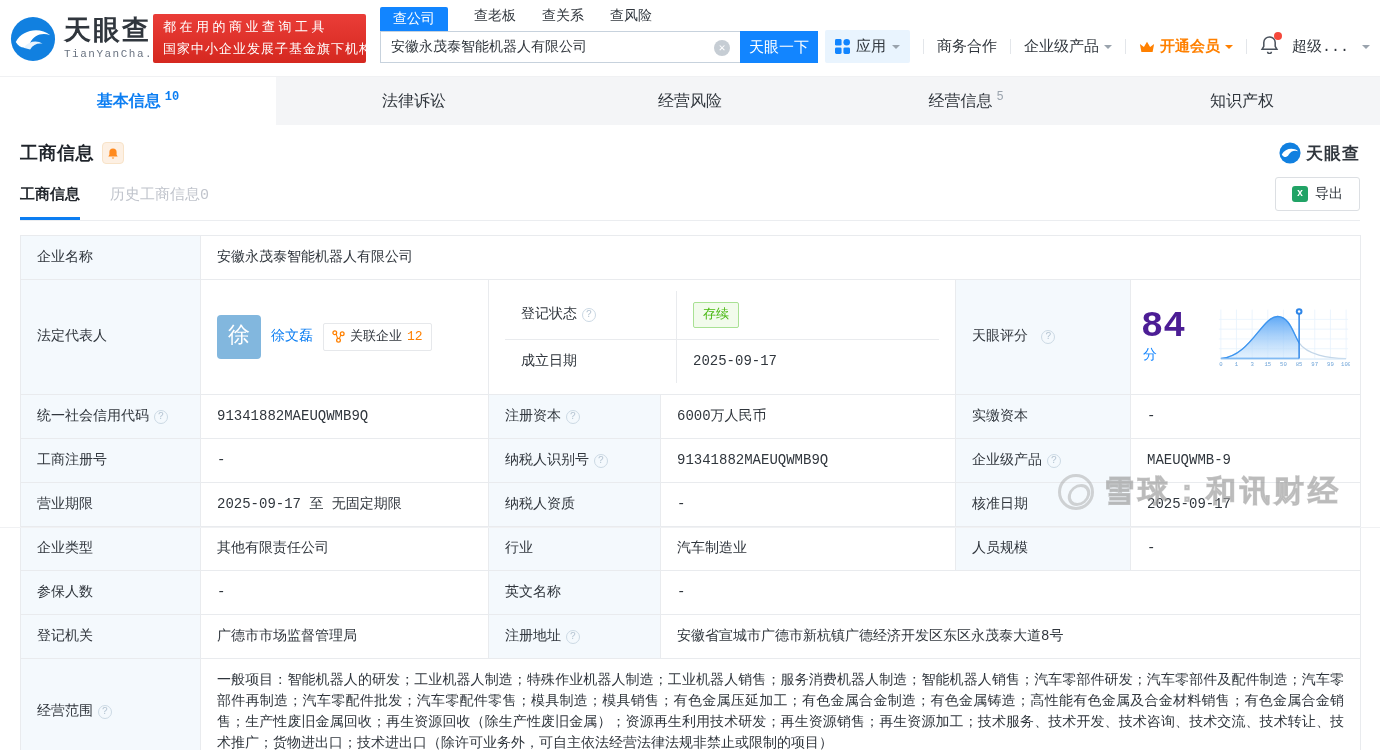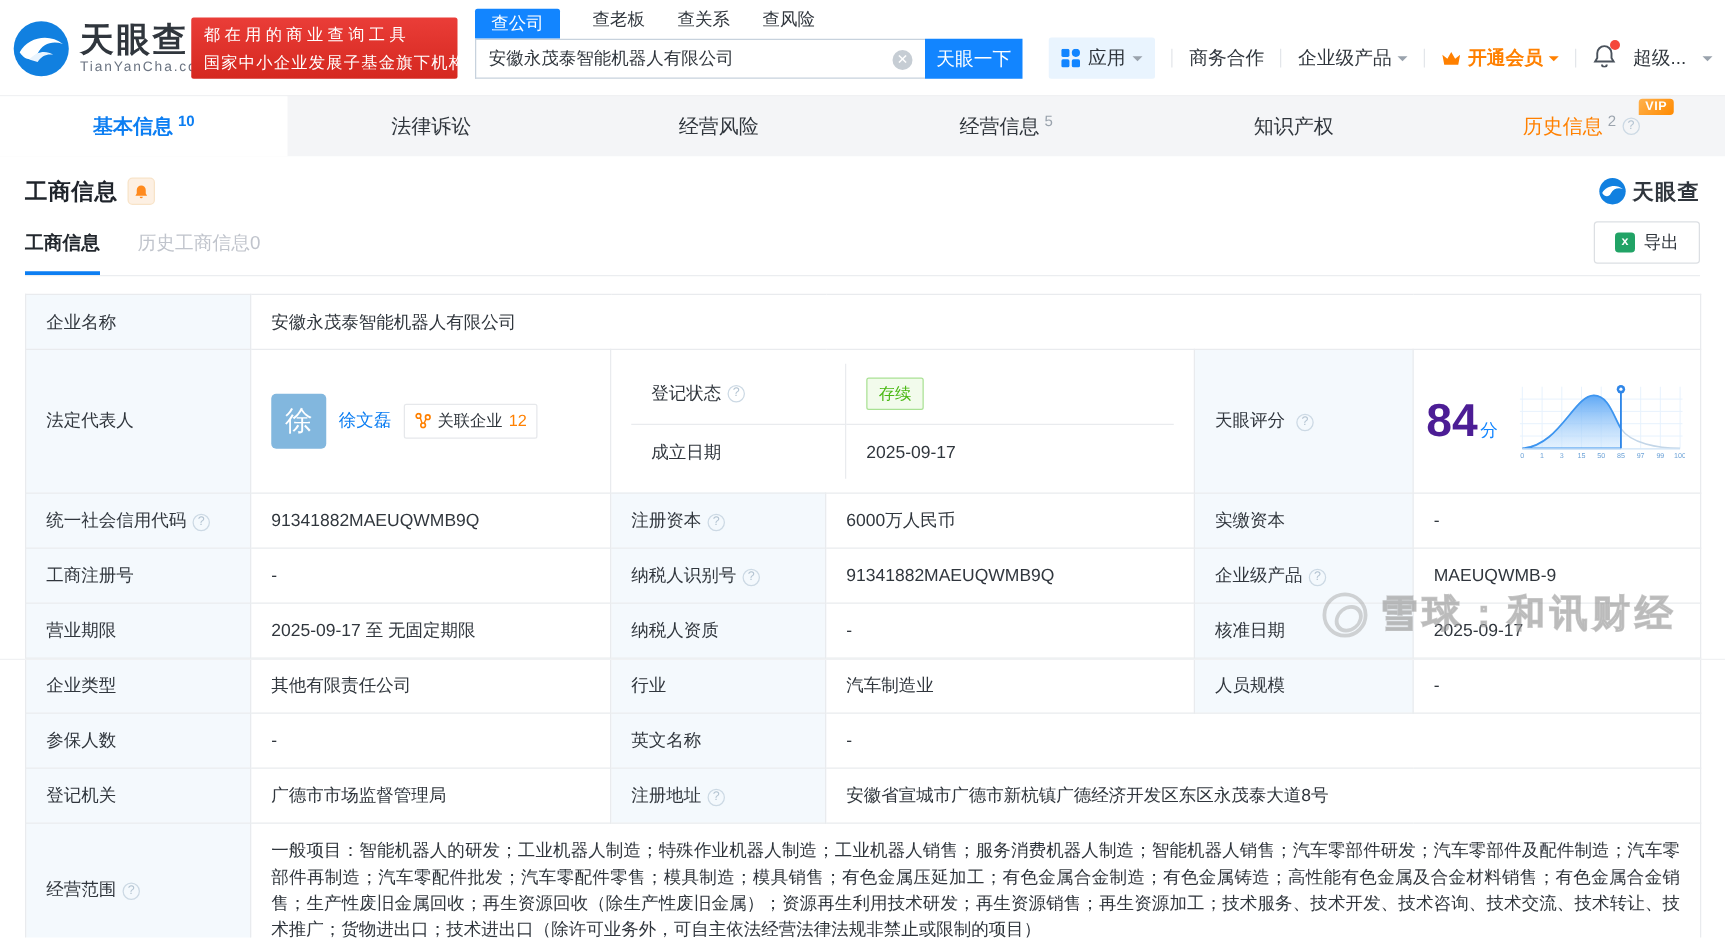--- a/index.html
+++ b/index.html
@@ -1,17 +1,17 @@
 <!DOCTYPE html>
 <html><head>
 <meta charset="utf-8">
 <style>
   * { margin:0; padding:0; box-sizing:border-box; }
   html,body { width:1380px; height:750px; background:#fff; font-family:"Liberation Sans","DejaVu Sans",sans-serif; color:#333; overflow:hidden; }
-  .page { position:relative; width:1380px; height:532px; background:#fff; }
+  .page { position:relative; width:1380px; height:532px; background:#fff;font-family:Liberation Mono, monospace; }
 
   
   .topbar { position:relative; height:76px; background:#fff; }
   .logo { position:absolute; left:10px; top:16px; display:flex; align-items:center; gap:8px; }
   .logo-swirl { width:46px; height:46px; }
   .logo-txt-cn { font-size:27px; font-weight:bold; color:#30363d; letter-spacing:2px; line-height:1; }
   .logo-txt-en { font-size:11px; color:#6b7482; letter-spacing:1.5px; margin-top:2px; }
   .banner { position:absolute; left:153px; top:14px; width:213px; height:49px; background:linear-gradient(180deg,#ea3d38,#d5281f); color:#fff; border-radius:2px; display:flex; flex-direction:column; justify-content:center; padding:0 10px; }
   .banner div { font-size:13px; line-height:1.65; letter-spacing:1px; white-space:nowrap; }
   .banner .b1 { letter-spacing:3.5px; }
@@ -184,26 +184,20 @@
     </div>
     <div class="mtab">
       <span>经营风险</span>
     </div>
     <div class="mtab">
       <span>经营信息</span>
       <span class="cnt">5</span>
     </div>
     <div class="mtab">
       <span>知识产权</span>
-    </div>
-    <div class="mtab orange">
-      <span class="vip-badge">VIP</span>
-      <span>历史信息</span>
-      <span class="cnt">2</span>
-      <span class="q-ico">?</span>
     </div>
   </nav>
 
   <div class="sec-head">
     <span class="sec-title">工商信息</span>
     <span class="bell-badge">
       <svg width="12" height="13" viewBox="0 0 20 20">
         <path d="M10 1.5 a6 6 0 0 0-6 6 v4.5 l-1.8 3 h15.6 L16 12 V7.5 a6 6 0 0 0-6-6 Z" fill="#ff8a1e"></path>
         <path d="M8 16.5 a2 2 0 0 0 4 0" fill="#ff8a1e"></path>
       </svg>

